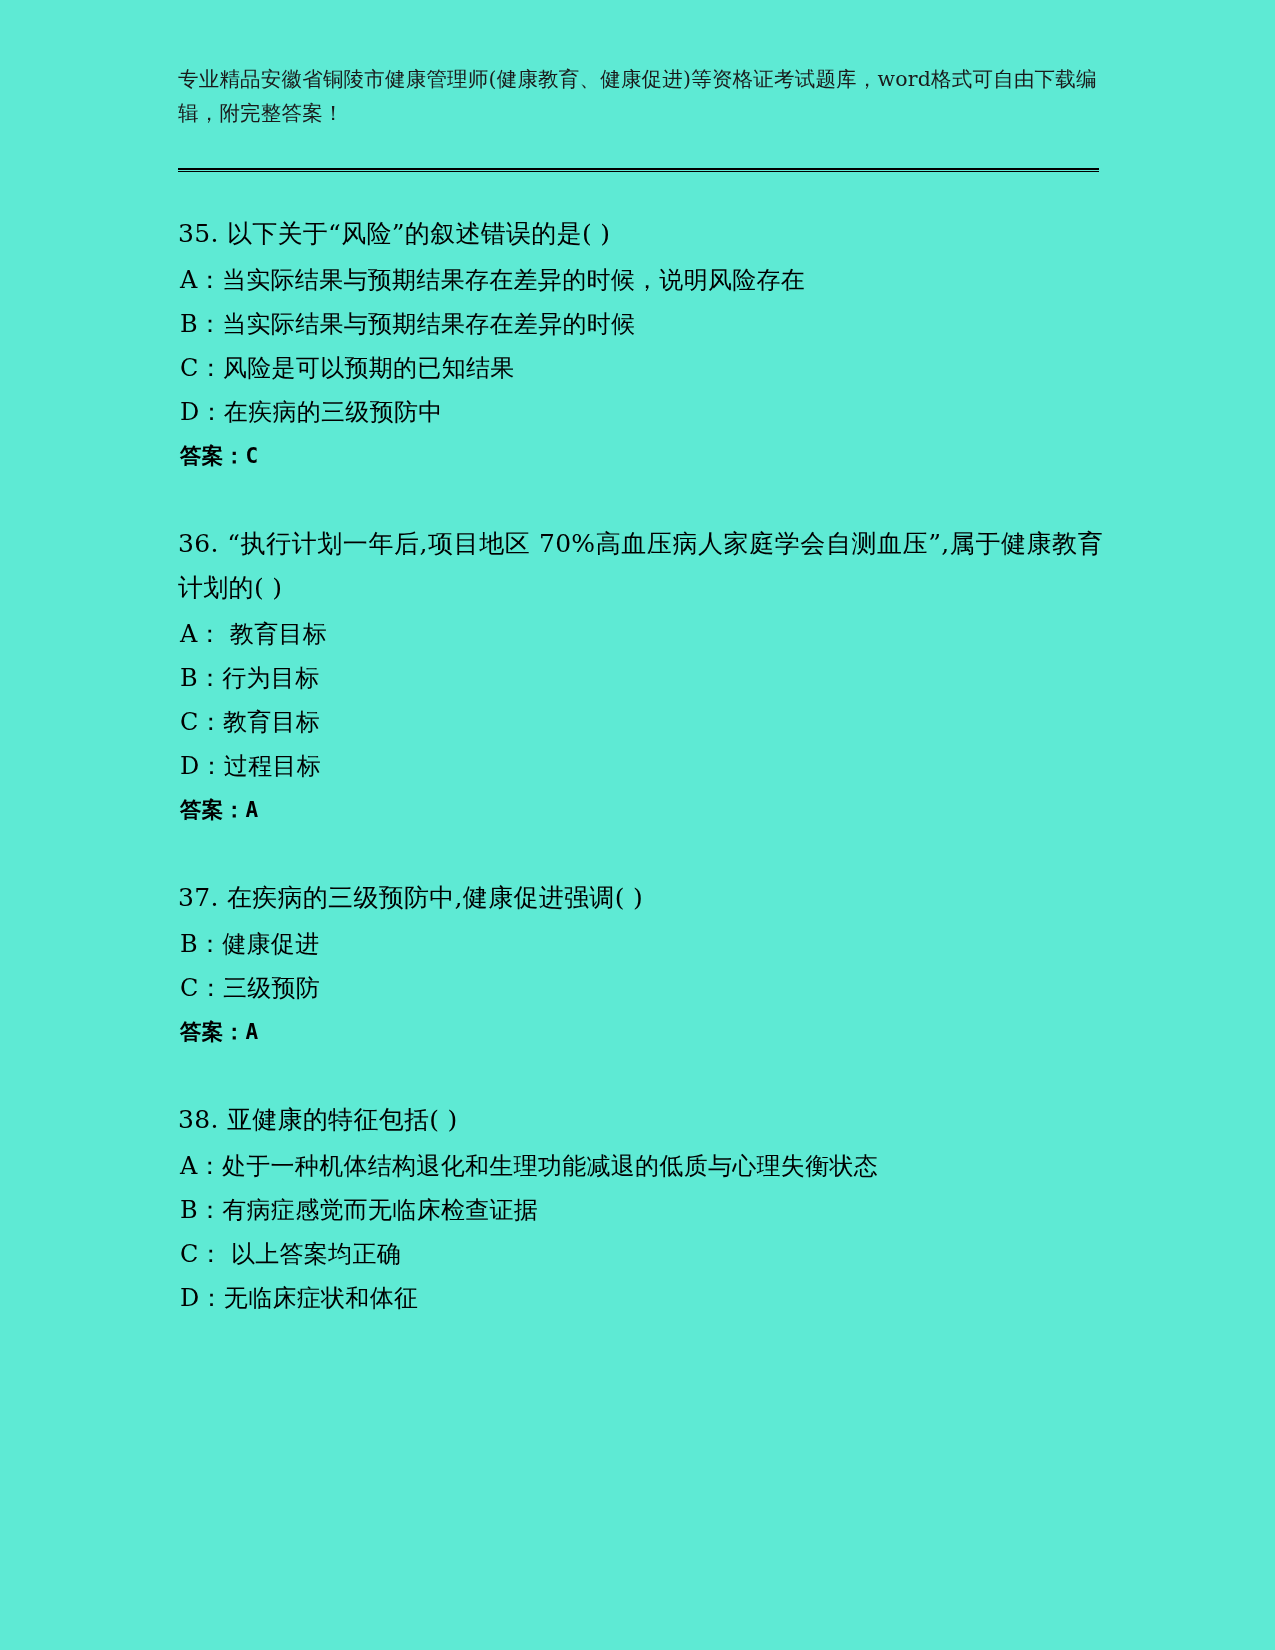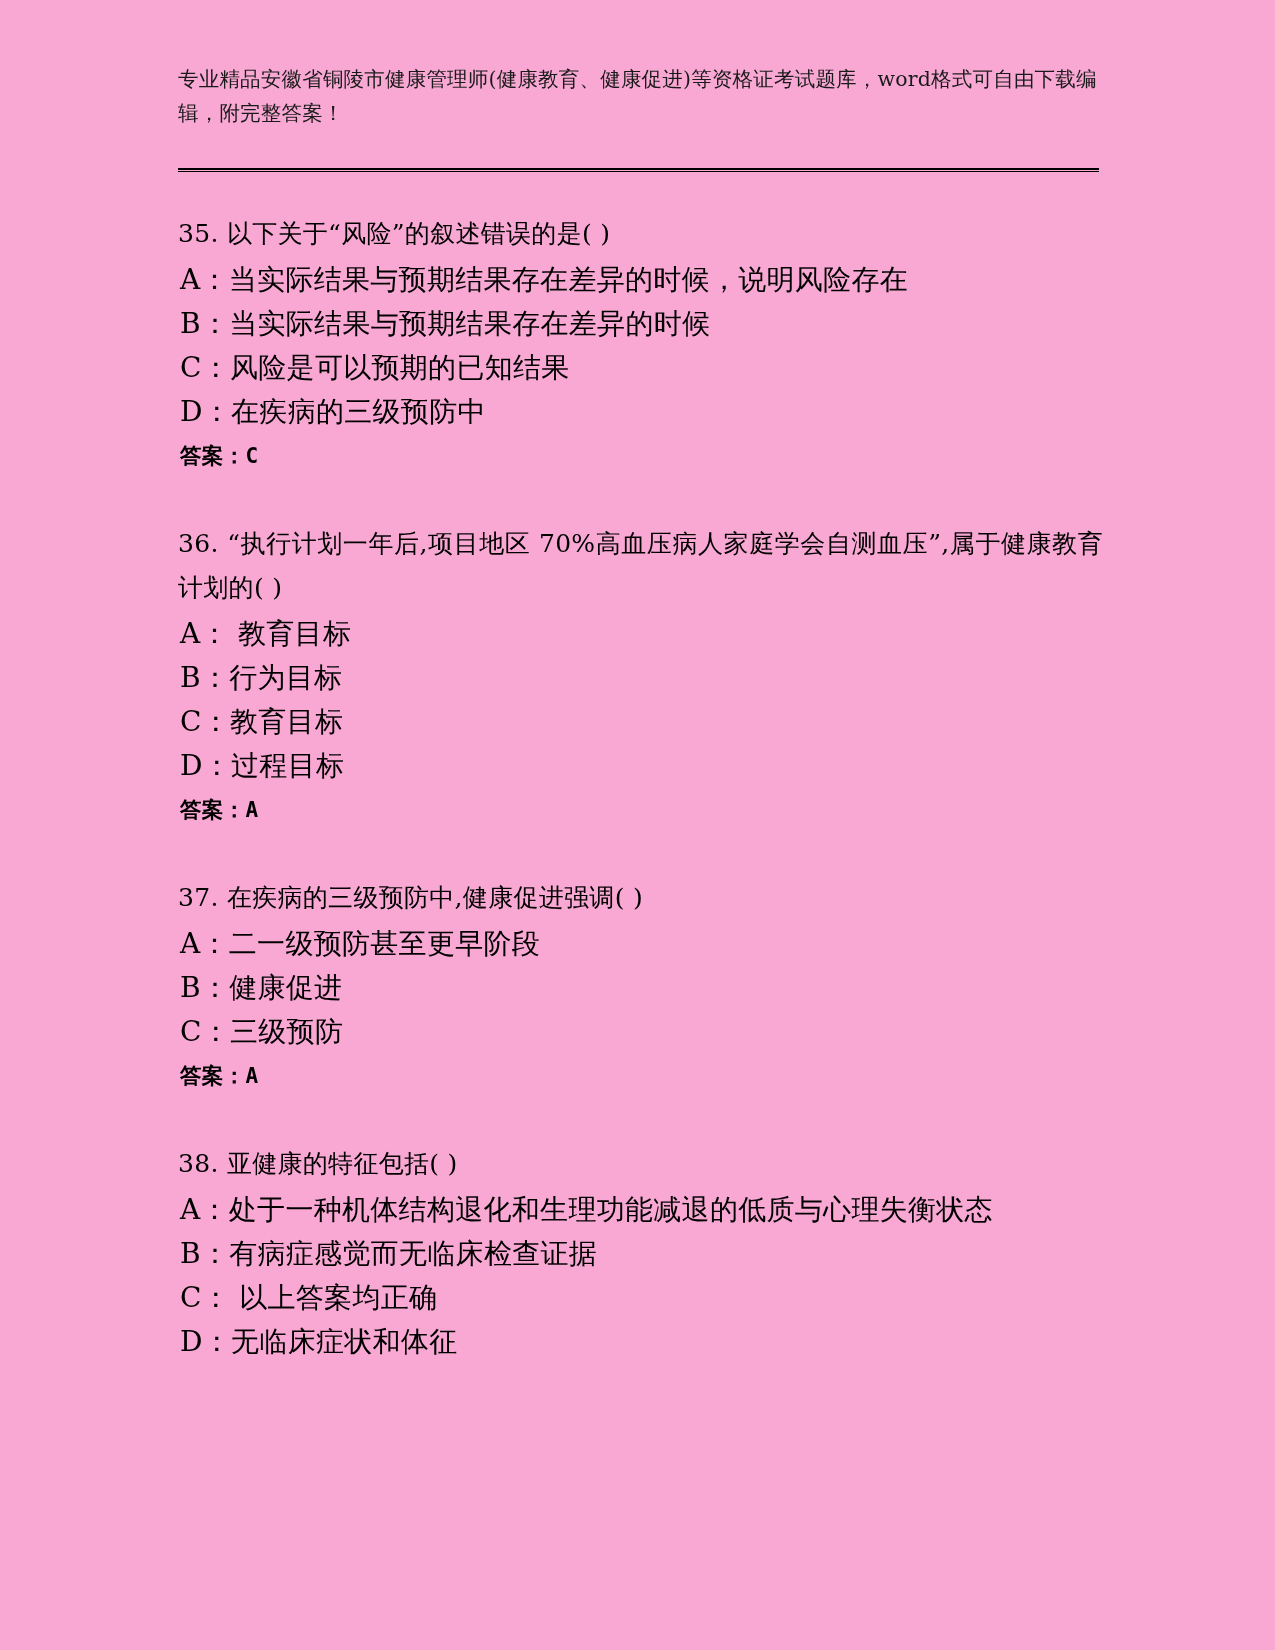--- a/index.html
+++ b/index.html
@@ -4,21 +4,21 @@
 <style>
   html, body {
     margin: 0;
     padding: 0;
     background: #ffffff;
   }
   .page {
     width: 1275px;
     height: 1650px;
     position: relative;
-    background: #f9a8d4;
+    background: #5eead4;
     box-sizing: border-box;
     font-family: "DejaVu Serif", "Liberation Serif", serif;
     color: #000000;
     overflow: hidden;
     padding-left: 19px;
   }
   .header {
     position: absolute;
     left: 178px;
     top: 62px;
@@ -50,21 +50,21 @@
     margin-bottom: 44px;
   }
   .qstem {
     font-size: 25px;
     line-height: 44px;
     letter-spacing: 0.3px;
     margin-bottom: 2px;
     text-align: justify;
   }
   .opt {
-    font-size: 28px;
+    font-size: 24px;
     line-height: 44px;
     letter-spacing: 0.3px;
     padding-left: 2px;
   }
   .ans {
     font-size: 21.5px;
     line-height: 44px;
     font-weight: bold;
     letter-spacing: 0.3px;
     padding-left: 2px;
@@ -102,21 +102,20 @@
       <div class="qstem indent-stem">36.  “执行计划一年后,项目地区 70%高血压病人家庭学会自测血压”,属于健康教育计划的(          )</div>
       <div class="opt">A：  教育目标</div>
       <div class="opt">B：行为目标</div>
       <div class="opt">C：教育目标</div>
       <div class="opt">D：过程目标</div>
       <div class="ans"><span>答案：</span><span class="letter">A</span></div>
     </div>
 
     <div class="qblock">
       <div class="qstem indent-stem">37. 在疾病的三级预防中,健康促进强调(          )</div>
-      <div class="opt">A：二一级预防甚至更早阶段</div>
       <div class="opt">B：健康促进</div>
       <div class="opt">C：三级预防</div>
       <div class="ans"><span>答案：</span><span class="letter">A</span></div>
     </div>
 
     <div class="qblock">
       <div class="qstem indent-stem">38. 亚健康的特征包括(          )</div>
       <div class="opt">A：处于一种机体结构退化和生理功能减退的低质与心理失衡状态</div>
       <div class="opt">B：有病症感觉而无临床检查证据</div>
       <div class="opt">C：  以上答案均正确</div>

